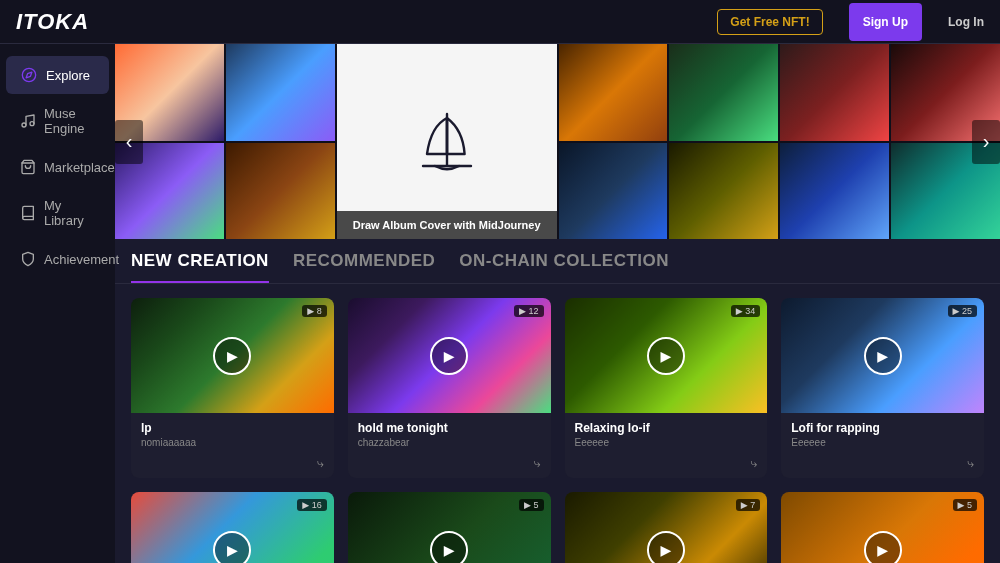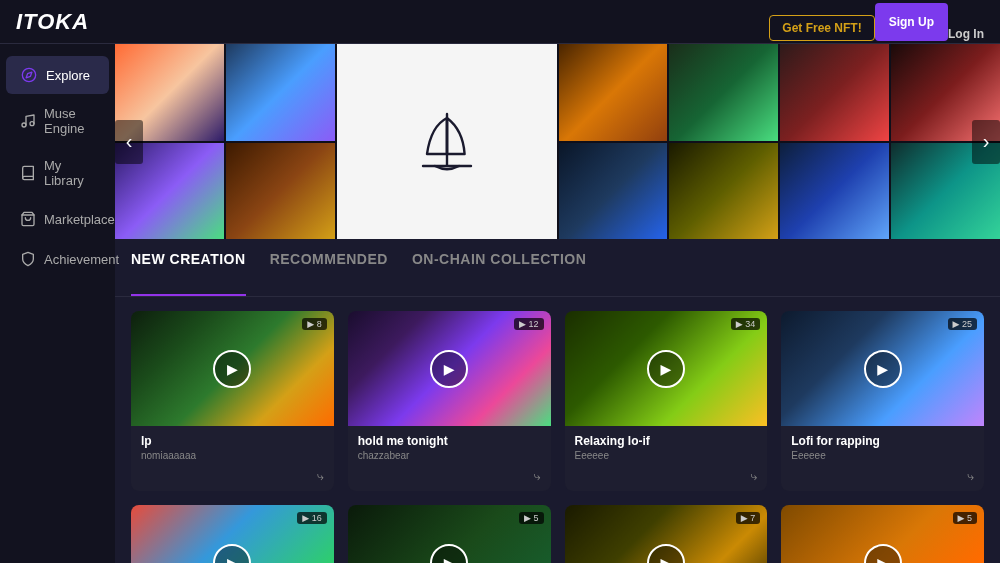--- a/index.html
+++ b/index.html
@@ -27,22 +27,22 @@
     }
     .logo {
       font-size: 22px;
       font-weight: 800;
       color: #fff;
       letter-spacing: 1px;
       font-style: italic;
     }
     .header-right {
       display: flex;
-      align-items: flex-end;
-      gap: 0;
+      align-items: center;
+      gap: 26px;
     }
     .btn-get-nft {
       background: transparent;
       border: 1.5px solid #d4a017;
       color: #d4a017;
       padding: 5px 12px;
       border-radius: 4px;
       font-size: 12px;
       cursor: pointer;
       font-weight: 600;
@@ -208,24 +208,24 @@
     .img-c14 { background: linear-gradient(135deg, #0f2d2d, #0d9488, #34d399); }
 
     
     .tabs-section {
       padding: 12px 16px 0;
       border-bottom: 1px solid #2a2a3e;
       display: flex;
       gap: 24px;
     }
     .tab {
-      font-size: 14px;
+      font-size: 17px;
       font-weight: 700;
       letter-spacing: 0.5px;
-      padding-bottom: 27px;
+      padding-bottom: 10px;
       cursor: pointer;
       color: #888;
       border-bottom: 2px solid transparent;
       text-transform: uppercase;
     }
     .tab.active {
       color: #fff;
       border-bottom: 2px solid #9333ea;
     }
 
@@ -355,35 +355,35 @@
           <path d="M9 18V5l12-2v13"></path>
             <circle cx="6" cy="18" r="3"></circle>
             <circle cx="18" cy="16" r="3"></circle>
         </svg>
       </span>
       <span>Muse Engine</span>
     </div>
     <div class="sidebar-item">
       <span class="sidebar-icon">
         <svg width="16" height="16" viewBox="0 0 24 24" fill="none" stroke="#aaa" stroke-width="2" stroke-linecap="round" stroke-linejoin="round">
-          <path d="M4 19.5A2.5 2.5 0 016.5 17H20"></path>
-            <path d="M6.5 2H20v20H6.5A2.5 2.5 0 014 19.5v-15A2.5 2.5 0 016.5 2z"></path>
-        </svg>
-      </span>
-      <span>My Library</span>
-    </div>
-    <div class="sidebar-item">
-      <span class="sidebar-icon">
-        <svg width="16" height="16" viewBox="0 0 24 24" fill="none" stroke="#aaa" stroke-width="2" stroke-linecap="round" stroke-linejoin="round">
           <path d="M6 2L3 6v14a2 2 0 002 2h14a2 2 0 002-2V6l-3-4z"></path>
             <line x1="3" y1="6" x2="21" y2="6"></line>
             <path d="M16 10a4 4 0 01-8 0"></path>
         </svg>
       </span>
       <span>Marketplace</span>
+    </div>
+    <div class="sidebar-item">
+      <span class="sidebar-icon">
+        <svg width="16" height="16" viewBox="0 0 24 24" fill="none" stroke="#aaa" stroke-width="2" stroke-linecap="round" stroke-linejoin="round">
+          <path d="M4 19.5A2.5 2.5 0 016.5 17H20"></path>
+            <path d="M6.5 2H20v20H6.5A2.5 2.5 0 014 19.5v-15A2.5 2.5 0 016.5 2z"></path>
+        </svg>
+      </span>
+      <span>My Library</span>
     </div>
     <div class="sidebar-item">
       <span class="sidebar-icon">
         <svg width="16" height="16" viewBox="0 0 24 24" fill="none" stroke="#aaa" stroke-width="2" stroke-linecap="round" stroke-linejoin="round">
           <path d="M12 22s8-4 8-10V5l-8-3-8 3v7c0 6 8 10 8 10z"></path>
         </svg>
       </span>
       <span>Achievement</span>
     </div>
   </nav>
@@ -407,20 +407,21 @@
         <div class="hero-center">
           <div class="hero-center-bg">
             <svg class="hero-sail-icon" viewBox="0 0 100 100" fill="none" stroke="#1a1a2e" stroke-width="3" stroke-linecap="round" stroke-linejoin="round">
               <line x1="50" y1="15" x2="50" y2="80"></line>
               <path d="M50 20 Q30 30 25 65 L50 65 Z"></path>
               <path d="M50 20 Q70 35 72 65 L50 65 Z"></path>
               <line x1="20" y1="80" x2="80" y2="80"></line>
               <path d="M35 80 Q50 88 65 80"></path>
             </svg>
           </div>
+          <div class="hero-center-overlay">Draw Album Cover with MidJourney</div>
         </div>
 
         <div class="hero-col">
           <div class="hero-img img-c7"></div>
           <div class="hero-img img-c8"></div>
         </div>
         <div class="hero-col">
           <div class="hero-img img-c9"></div>
           <div class="hero-img img-c10"></div>
         </div>

